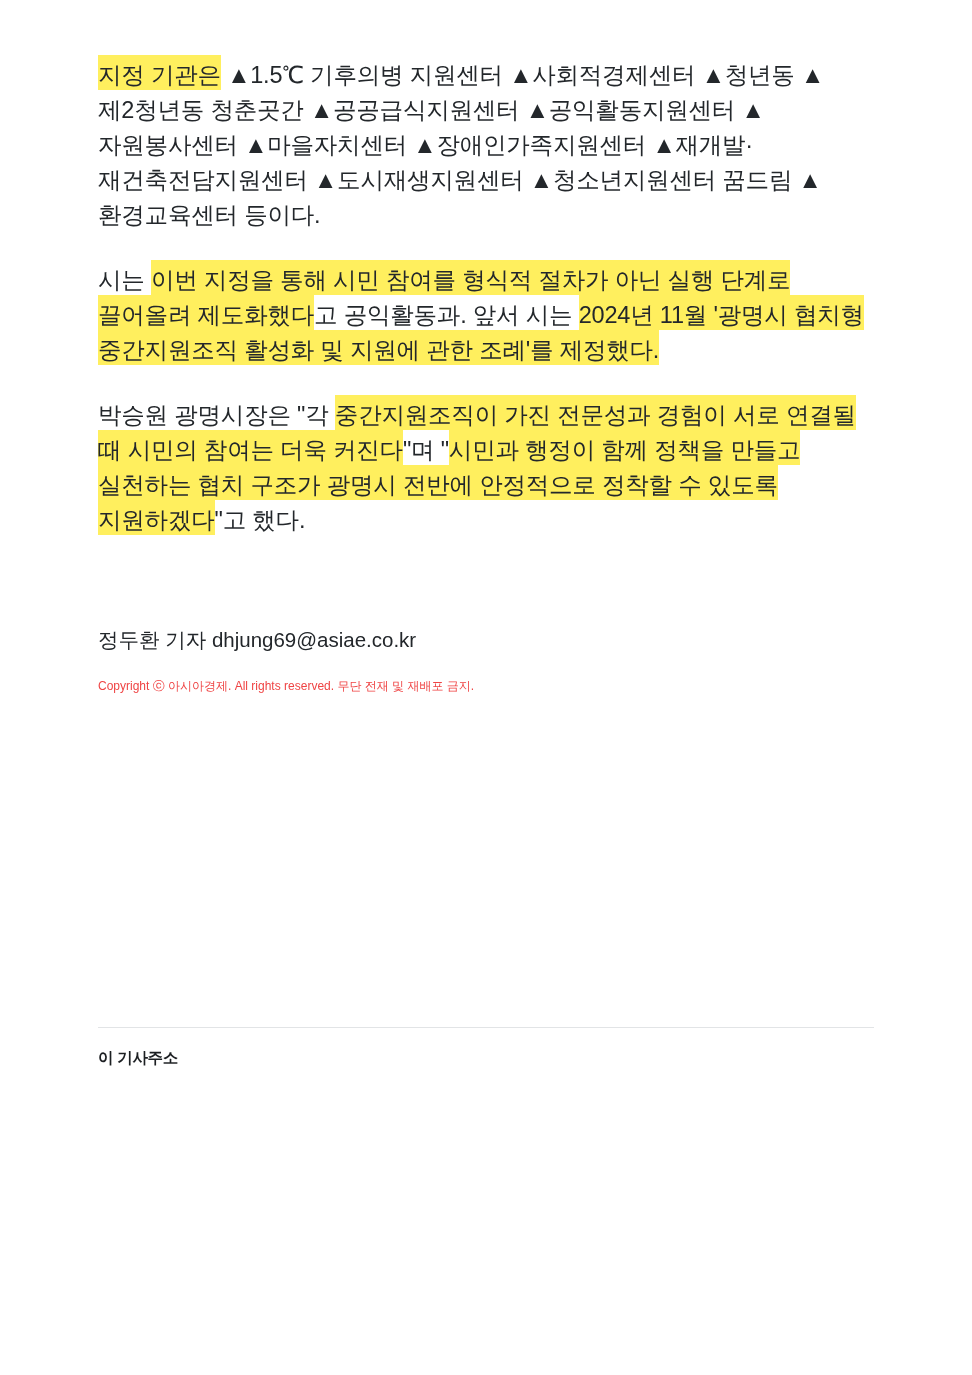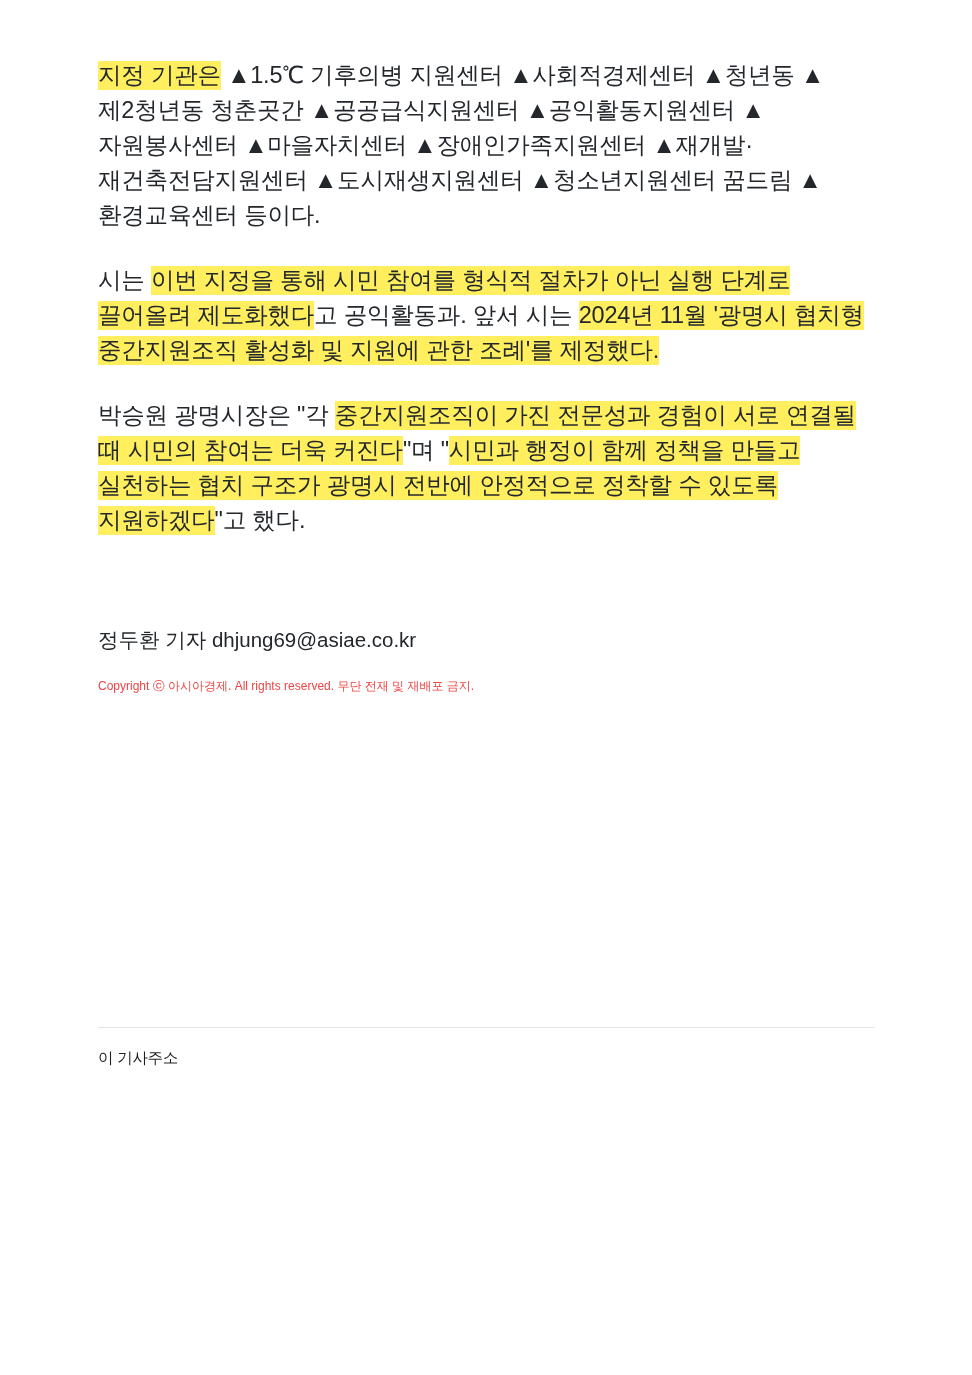--- a/index.html
+++ b/index.html
@@ -32,21 +32,21 @@
     color: #23272b;
     margin: 0 0 30px 0;
     letter-spacing: -0.2px;
     word-break: keep-all;
   }
   .para.tight {
     margin-bottom: 28px;
   }
   .hl {
     background: #ffef5e;
-    padding: 1px 0 2px 0;
+    padding: 7px 0 2px 0;
     box-decoration-break: clone;
     -webkit-box-decoration-break: clone;
   }
   .byline {
     font-size: 20.5px;
     line-height: 32px;
     color: #23272b;
     margin: 0;
     padding-top: 58px;
   }
@@ -68,21 +68,21 @@
     position: absolute;
     left: 98px;
     top: 1048px;
     width: 790px;
     display: flex;
     align-items: baseline;
     gap: 9px;
   }
   .source-label {
     font-size: 15.5px;
-    font-weight: normal;
+    font-weight: bold;
     color: #1c1f22;
     letter-spacing: -0.3px;
     white-space: nowrap;
   }
   .source-url {
     font-size: 16px;
     color: #44484c;
     letter-spacing: -0.1px;
     word-break: break-all;
   }

